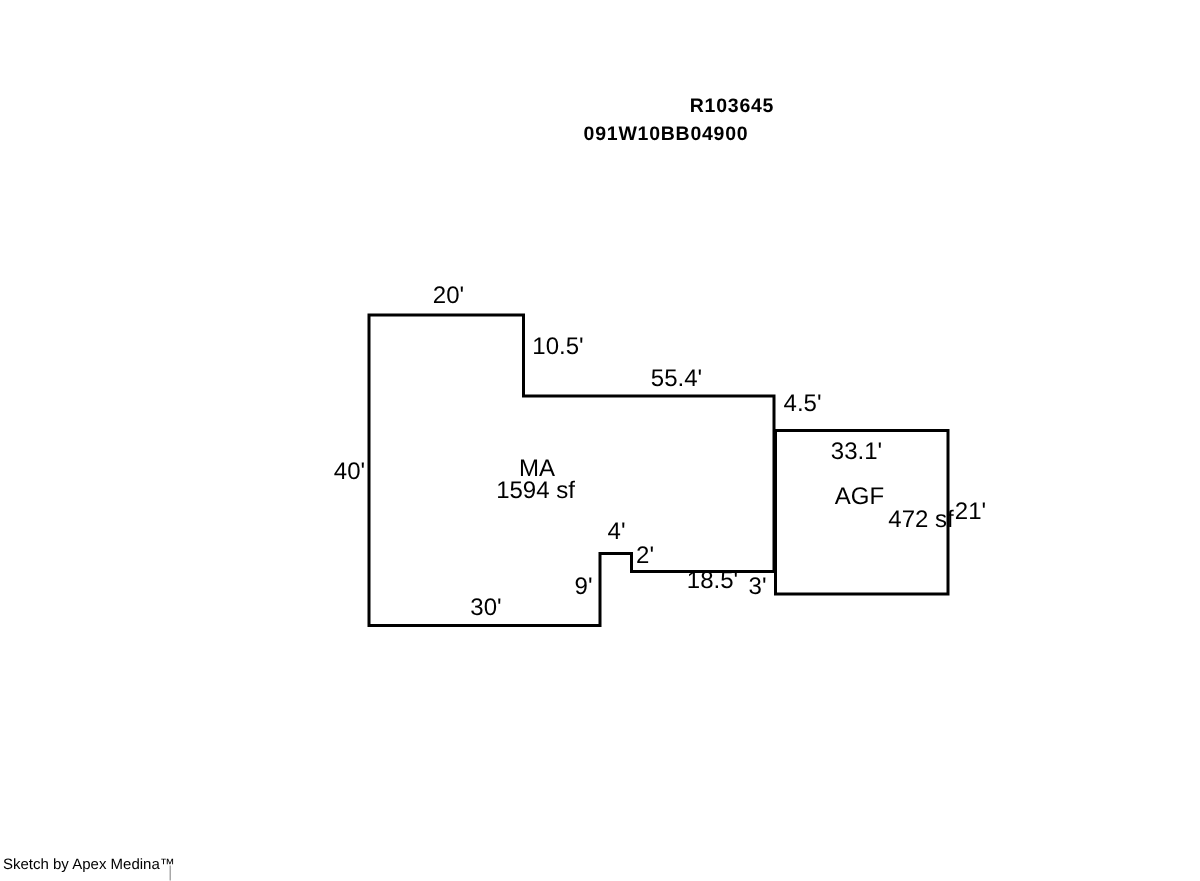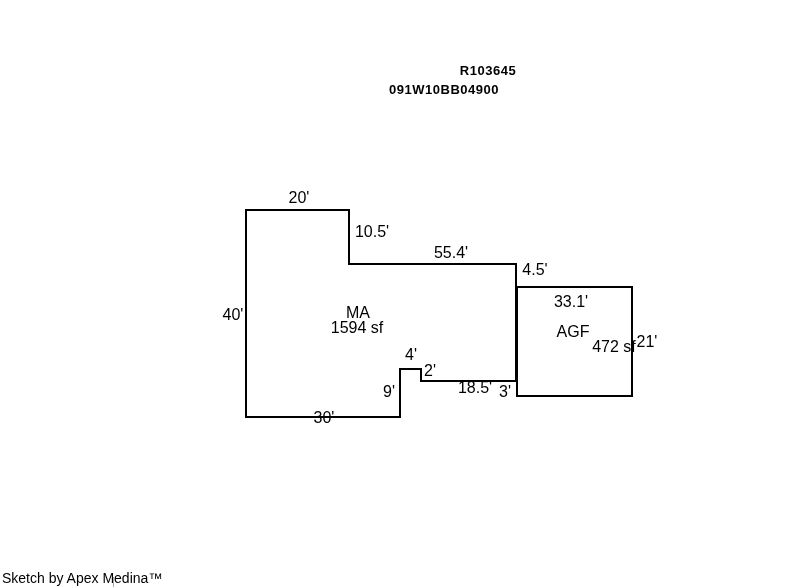--- a/index.html
+++ b/index.html
@@ -34,21 +34,21 @@
   }
   .hdr {
     font-weight: bold;
     font-size: 13px;
     letter-spacing: 0.5px;
   }
   .footer-credit {
     position: absolute;
     left: 2px;
     top: 571px;
-    font-size: 14px;
+    font-size: 10px;
     line-height: 1.1;
     white-space: nowrap;
   }
   .faint-divider {
     position: absolute;
     left: 113px;
     top: 577px;
     width: 1px;
     height: 10px;
     background: #a8a8a8;
@@ -74,21 +74,21 @@
   <span class="label" style="left:451px; top:253px;">55.4'</span>
   <span class="label" style="left:535px; top:270px;">4.5'</span>
   <span class="label" style="left:571px; top:302px;">33.1'</span>
   <span class="label" style="left:233px; top:315px;">40'</span>
   <span class="label" style="left:647px; top:342px;">21'</span>
   <span class="label" style="left:411px; top:355px;">4'</span>
   <span class="label" style="left:430px; top:371px;">2'</span>
   <span class="label" style="left:389px; top:392px;">9'</span>
   <span class="label" style="left:459px; top:388px;margin-left:16px;">18.5'</span>
   <span class="label" style="left:505px; top:392px;">3'</span>
-  <span class="label" style="left:324px; top:418px;">30'</span>
+  <span class="label" style="left:324px; top:406px;">30'</span>
 
   <span class="label" style="left:358px; top:313px;text-align:center;">MA</span>
   <span class="label" style="left:357px; top:328px;">1594 sf</span>
   <span class="label" style="left:573px; top:332px;">AGF</span>
   <span class="label" style="left:574px; top:347px;margin-left:40px;">472 sf</span>
 
   <span class="footer-credit">Sketch by Apex Medina™</span>
   <div class="faint-divider"></div>
 
 </div>

